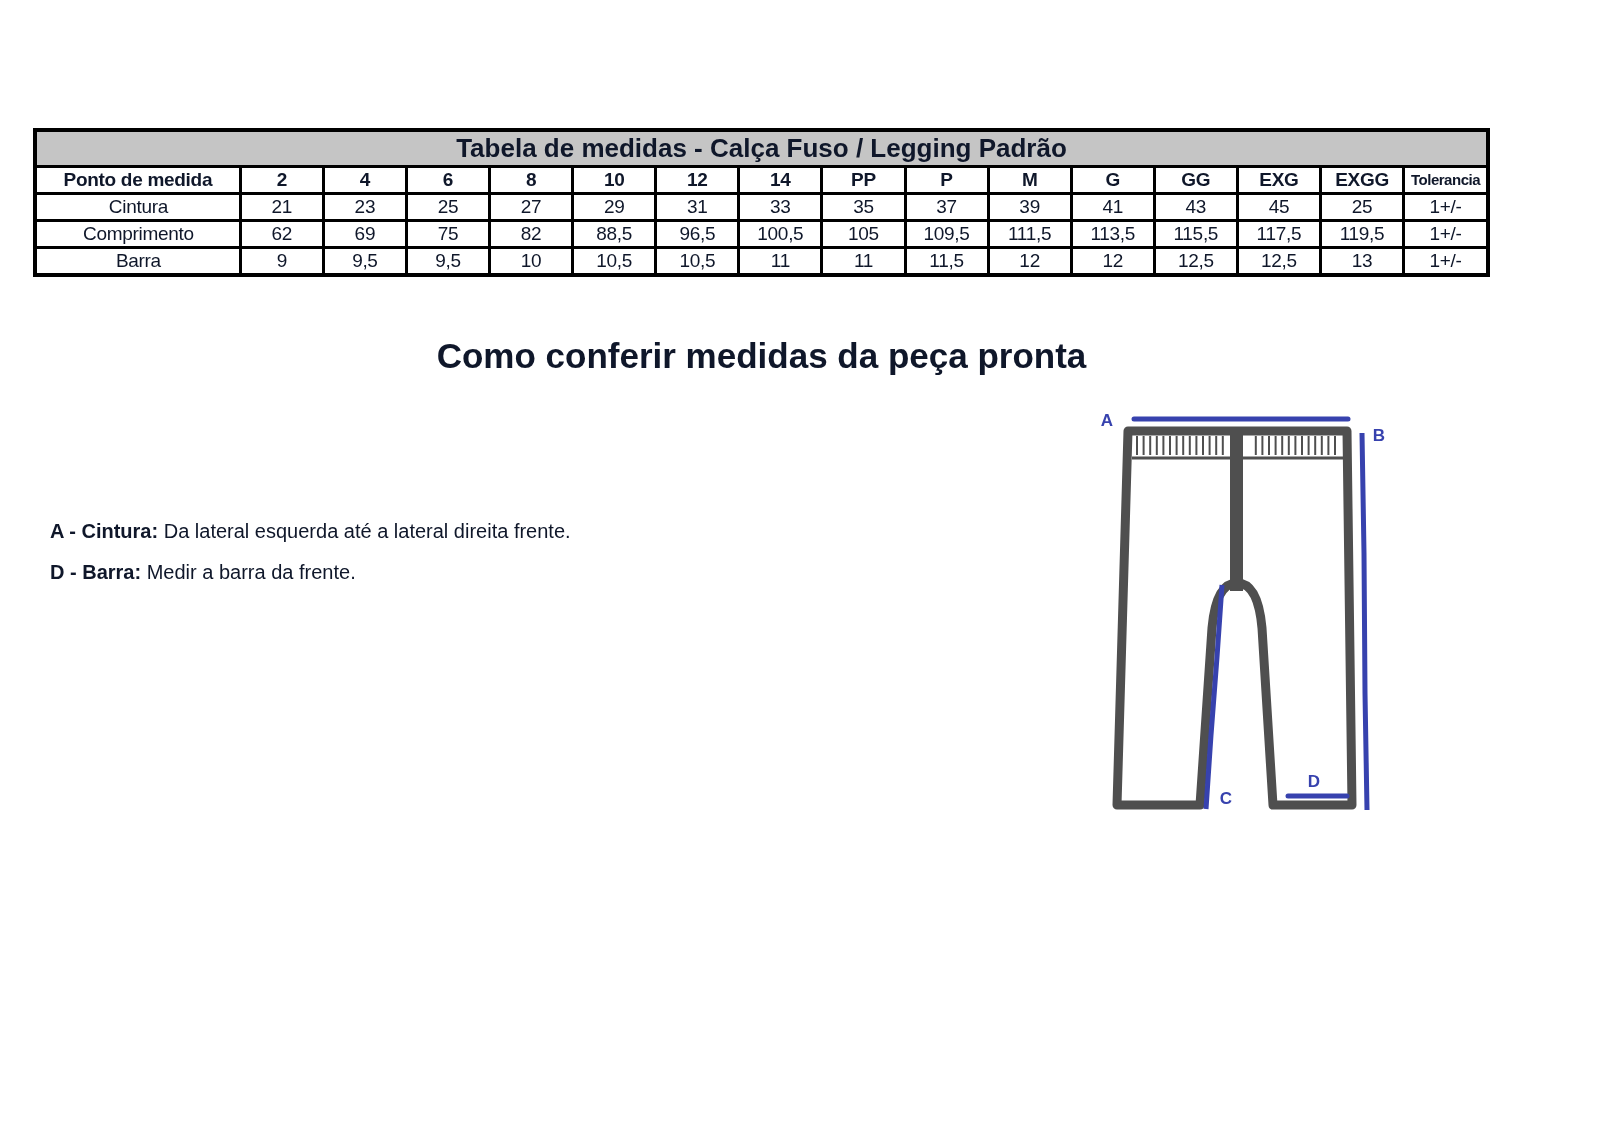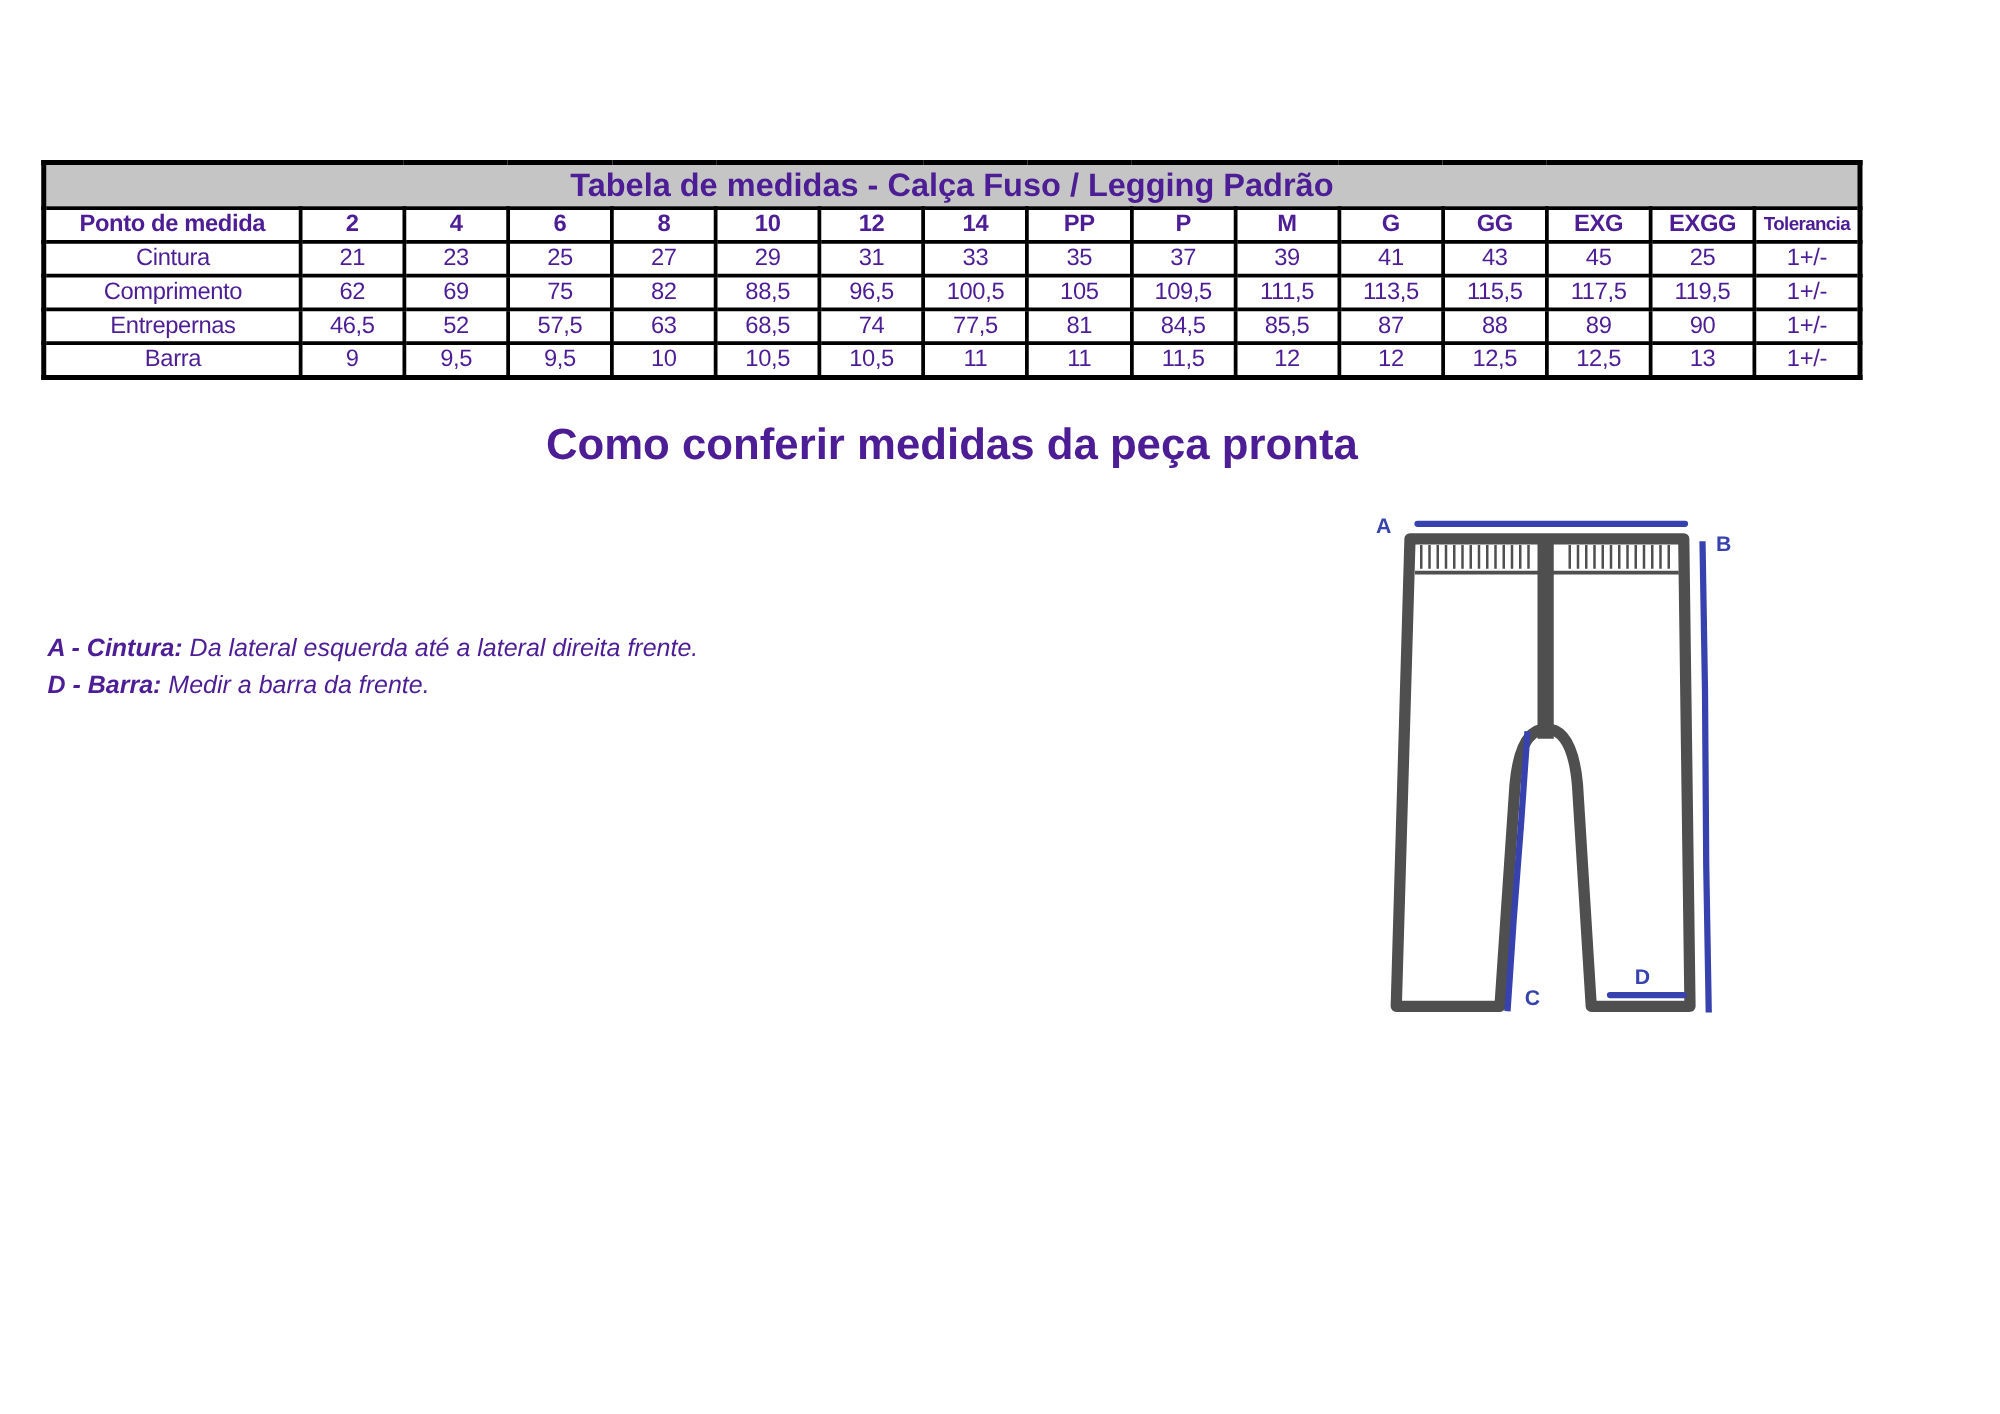--- a/index.html
+++ b/index.html
@@ -6,21 +6,21 @@
     margin: 0;
     padding: 0;
     background: #ffffff;
   }
   .canvas {
     position: relative;
     width: 1600px;
     height: 1131px;
     background: var(--page-bg, #ffffff);
     font-family: "Liberation Sans", sans-serif;
-    color: #4c1d95;
+    color: #0f172a;
     overflow: hidden;
   }
 
   
   .measure-table {
     position: absolute;
     left: 33px;
     top: 128px;
     width: 1457px;
     border-collapse: collapse;
@@ -61,21 +61,21 @@
   }
 
   
   .instructions {
     position: absolute;
     left: 38px;
     top: 505px;
     font-size: 20px;
     line-height: 29px;
   }
-  .instructions p { margin: 0; font-style: italic; }
+  .instructions p { margin: 12px; }
 
   
   .diagram {
     position: absolute;
     left: 1070px;
     top: 393px;
     width: 340px;
     height: 432px;
   }
   .pants-outline {
@@ -169,38 +169,20 @@
           <td>88,5</td>
           <td>96,5</td>
           <td>100,5</td>
           <td>105</td>
           <td>109,5</td>
           <td>111,5</td>
           <td>113,5</td>
           <td>115,5</td>
           <td>117,5</td>
           <td>119,5</td>
-          <td>1+/-</td>
-        </tr>
-        <tr>
-          <td class="row-label">Entrepernas</td>
-          <td>46,5</td>
-          <td>52</td>
-          <td>57,5</td>
-          <td>63</td>
-          <td>68,5</td>
-          <td>74</td>
-          <td>77,5</td>
-          <td>81</td>
-          <td>84,5</td>
-          <td>85,5</td>
-          <td>87</td>
-          <td>88</td>
-          <td>89</td>
-          <td>90</td>
           <td>1+/-</td>
         </tr>
         <tr>
           <td class="row-label">Barra</td>
           <td>9</td>
           <td>9,5</td>
           <td>9,5</td>
           <td>10</td>
           <td>10,5</td>
           <td>10,5</td>

